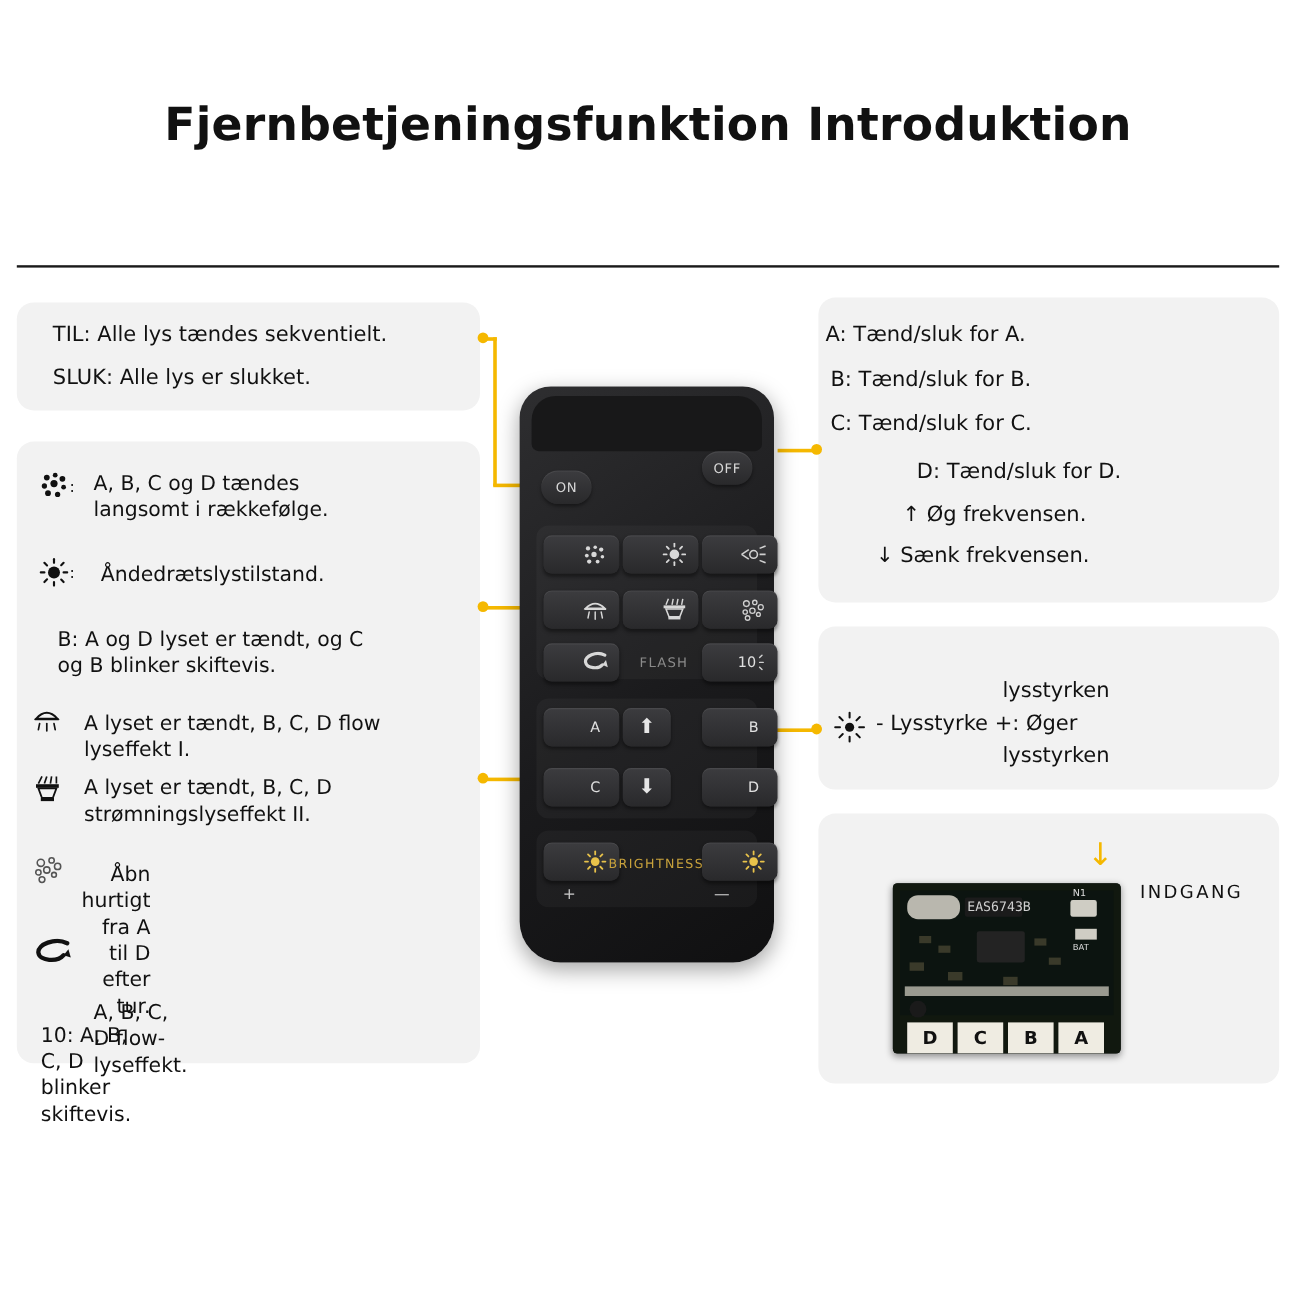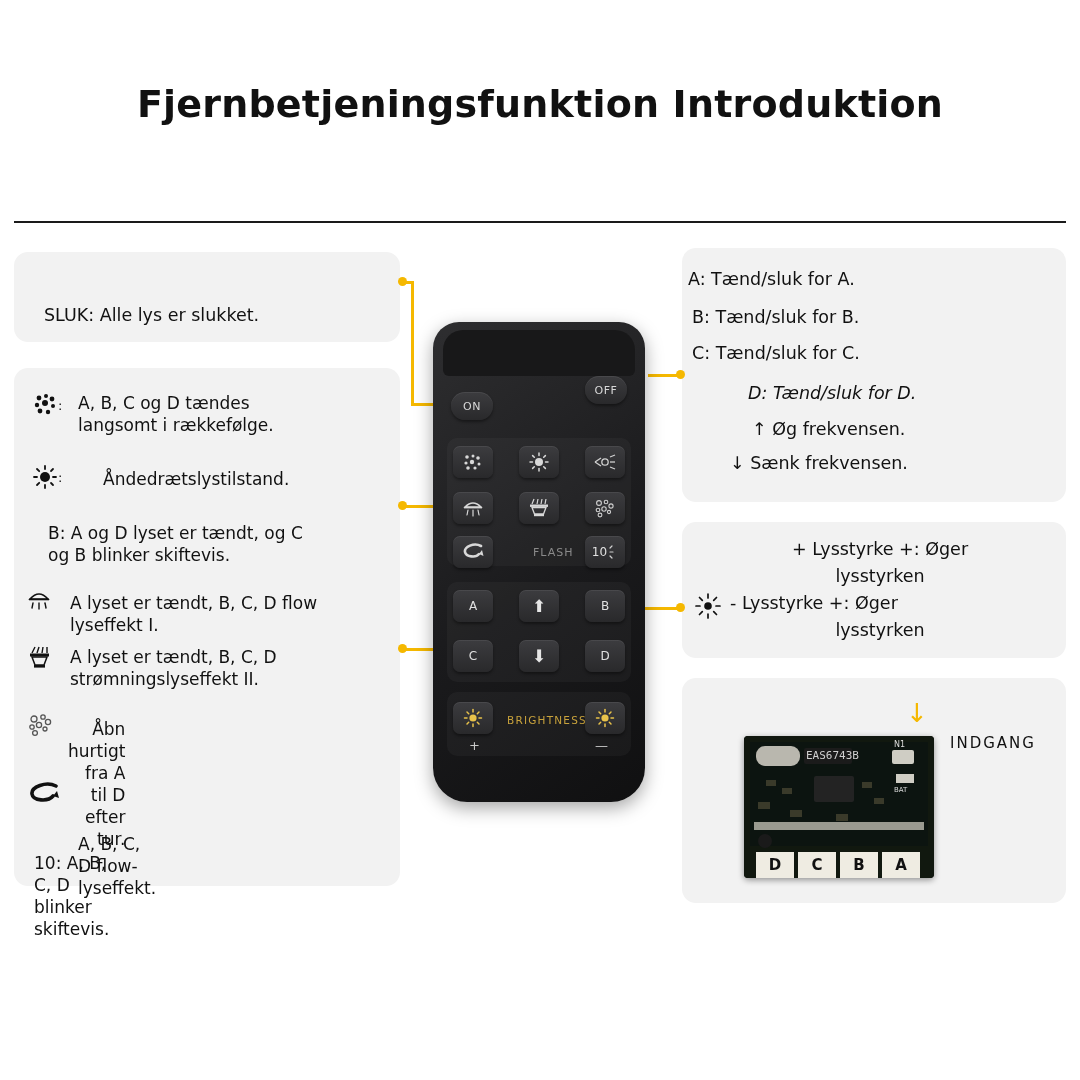--- a/index.html
+++ b/index.html
@@ -114,21 +114,21 @@
     align-items: center;
     justify-content: center;
     box-shadow: 0 1px 0 rgba(255,255,255,0.07) inset, 0 2px 3px rgba(0,0,0,0.4);
   }
   .btn-round {
     border-radius: 14px;
     width: 42px; height: 28px;
     font-size: 11px;
     letter-spacing: 0.5px;
   }
-  .btn-sm { width: 40px; height: 32px; }
+  .btn-sm { width: 40px; height: 32px; padding-left: 23px; }
   .btn-lbl { font-size: 12px; color: #e0e0e0; }
   .panel {
     position: absolute;
     border-radius: 10px;
     background: rgba(255,255,255,0.035);
   }
   .flash-txt {
     position: absolute;
     color: #8a8a8a;
     font-size: 11px;
@@ -192,20 +192,21 @@
 </style>
 </head>
 <body>
 
 <div class="page">
 
   <div class="title">Fjernbetjeningsfunktion Introduktion</div>
   <div class="hrule"></div>
 
   <div class="card card-left-top"></div>
+  <div class="txt lt1">TIL: Alle lys tændes sekventielt.</div>
   <div class="txt lt2">SLUK: Alle lys er slukket.</div>
 
   <div class="card card-left-main"></div>
 
   <div class="row" style="left:32px; top:392px;">
     <span class="ic">
       <svg width="32" height="26" viewBox="0 0 32 26">
         <circle cx="7" cy="6" r="2.4" fill="#111"></circle>
           <circle cx="14" cy="4" r="2.0" fill="#111"></circle>
         <circle cx="20" cy="7" r="2.4" fill="#111"></circle>
@@ -231,21 +232,21 @@
           <line x1="2" y1="13" x2="5" y2="13"></line>
             <line x1="21" y1="13" x2="24" y2="13"></line>
           <line x1="5" y1="5" x2="7.2" y2="7.2"></line>
             <line x1="19" y1="19" x2="21" y2="21"></line>
           <line x1="5" y1="21" x2="7.2" y2="18.8"></line>
             <line x1="19" y1="7" x2="21" y2="5"></line>
         </g>
         <text x="26" y="18" font-size="13" font-family="DejaVu Sans" fill="#111">:</text>
       </svg>
     </span>
-    <span class="tx" style="left:52px; top:4px; white-space:pre;margin-left:19px;">Åndedrætslystilstand.</span>
+    <span class="tx" style="left:52px; top:4px; white-space:pre;">Åndedrætslystilstand.</span>
   </div>
 
   <div class="row" style="left:32px; top:522px;">
     <span class="tx" style="left:16px; top:0; white-space:pre; ">B: A og D lyset er tændt, og C
 og B blinker skiftevis.</span>
   </div>
 
   <div class="row" style="left:26px; top:588px;">
     <span class="ic">
       <svg width="32" height="28" viewBox="0 0 32 28">
@@ -308,41 +309,40 @@
   </div>
 
   <div class="row" style="left:26px; top:852px;">
     <span class="tx" style="left:8px; top:0;">10: A, B, C, D blinker skiftevis.</span>
   </div>
 
   <div class="card card-right-top"></div>
   <div class="txt" style="left:688px; top:268px;">A: Tænd/sluk for A.</div>
   <div class="txt" style="left:692px; top:306px;">B: Tænd/sluk for B.</div>
   <div class="txt" style="left:692px; top:342px;">C: Tænd/sluk for C.</div>
-  <div class="txt" style="left:748px; top:382px;font-style:italic;">D: Tænd/sluk for D.</div>
+  <div class="txt" style="left:764px; top:382px;">D: Tænd/sluk for D.</div>
   <div class="txt" style="left:752px; top:418px;">↑ Øg frekvensen.</div>
   <div class="txt" style="left:730px; top:452px;">↓ Sænk frekvensen.</div>
 
   <div class="card card-right-mid"></div>
   <span style="position:absolute; left:694px; top:592px;">
     <svg width="28" height="28" viewBox="0 0 28 28">
       <circle cx="14" cy="14" r="3.8" fill="#111"></circle>
       <g stroke="#111" stroke-width="1.7" stroke-linecap="round">
         <line x1="14" y1="2" x2="14" y2="6"></line>
           <line x1="14" y1="22" x2="14" y2="26"></line>
         <line x1="2" y1="14" x2="6" y2="14"></line>
           <line x1="22" y1="14" x2="26" y2="14"></line>
         <line x1="5.5" y1="5.5" x2="8.3" y2="8.3"></line>
           <line x1="19.7" y1="19.7" x2="22.5" y2="22.5"></line>
         <line x1="5.5" y1="22.5" x2="8.3" y2="19.7"></line>
           <line x1="19.7" y1="8.3" x2="22.5" y2="5.5"></line>
       </g>
     </svg>
   </span>
-  <div class="txt" style="left:730px; top:538px; width:300px; text-align:center;">+ Lysstyrke +: Øger</div>
   <div class="txt" style="left:730px; top:565px; width:300px; text-align:center;">lysstyrken</div>
   <div class="txt" style="left:730px; top:592px; width:300px; text-align:left;">- Lysstyrke +: Øger</div>
   <div class="txt" style="left:730px; top:619px; width:300px; text-align:center;">lysstyrken</div>
 
   <div class="card card-right-bot"></div>
   <div class="arrow-down" style="left:906px; top:700px;">↓</div>
   <div class="indgang" style="left:950px; top:734px;">INDGANG</div>
 
   <div class="pcb">
 

